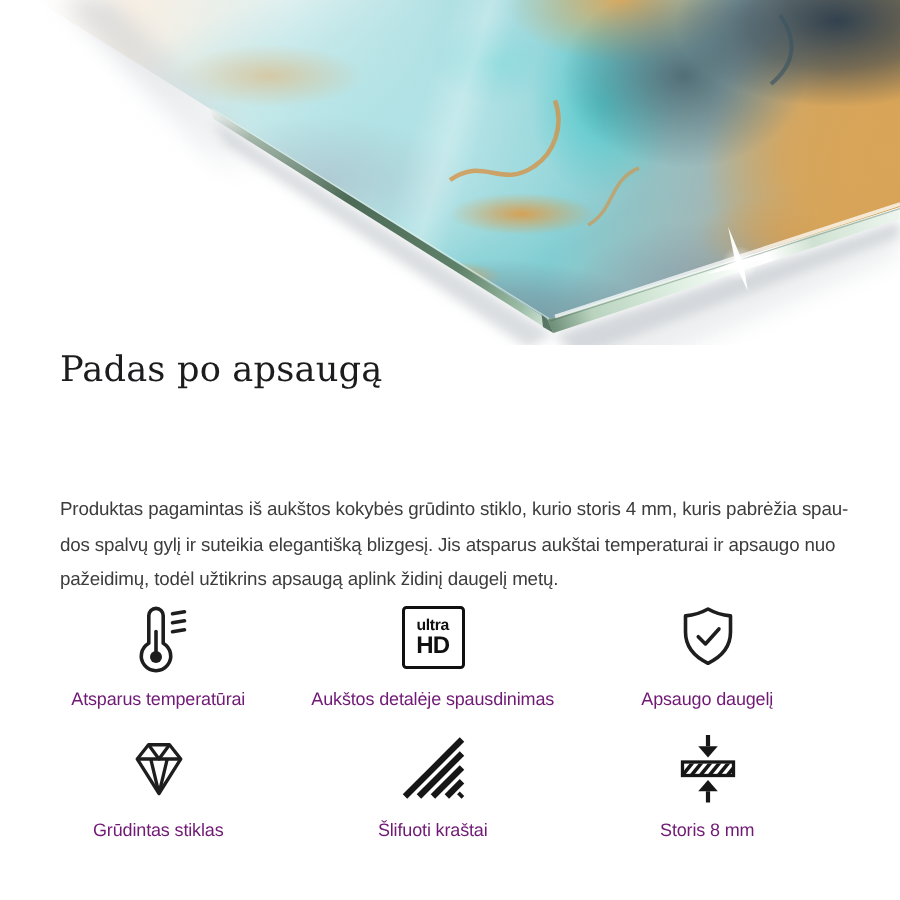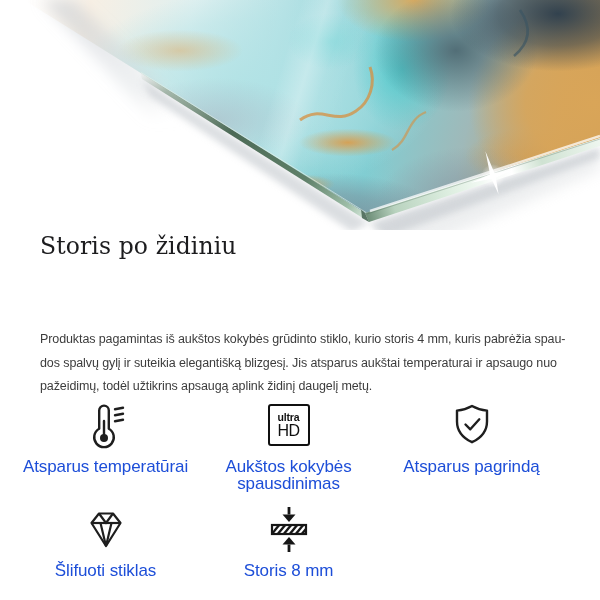--- a/index.html
+++ b/index.html
@@ -35,25 +35,25 @@
            font-family:"DejaVu Serif","Liberation Serif",serif;font-weight:400;
            font-size:23.5px;line-height:33.5px;letter-spacing:0.1px;}
   .desc{position:absolute;left:40px;top:328px;width:548px;color:#3c3c3c;
         font-size:12.5px;line-height:23.5px;letter-spacing:-0.1px;white-space:pre-line;}
 
   
   .features{position:absolute;left:14px;top:401px;width:549px;
             display:grid;grid-template-columns:repeat(3,183px);row-gap:13px;}
   .feature{display:flex;flex-direction:column;align-items:center;text-align:center;}
   .icon-wrap{height:48px;display:flex;align-items:center;justify-content:center;}
-  .feature-label{margin-top:9px;font-size:17px;line-height:17px;color:#1d4ed8;letter-spacing:-0.1px;}
+  .feature-label{margin-top:9px;font-size:12px;line-height:17px;color:#701a75;letter-spacing:-0.1px;}
   .uhd-box{width:38px;height:38px;border:2.5px solid #101010;border-radius:3px;
            display:flex;flex-direction:column;align-items:center;justify-content:center;color:#101010;}
   .uhd-top{font-size:10.5px;font-weight:bold;line-height:11px;letter-spacing:-0.2px;}
-  .uhd-bottom{font-size:16px;font-weight:normal;line-height:16px;letter-spacing:-0.5px;}
+  .uhd-bottom{font-size:16px;font-weight:bold;line-height:16px;letter-spacing:-0.5px;}
   svg .ln{stroke:#1e1e1e;stroke-width:2.4;stroke-linecap:round;fill:none;}
 </style>
 </head>
 <body>
 
 <div class="screen">
 
   <div class="hero">
     <div class="art"></div>
     <svg width="600" height="230" viewBox="0 0 600 230" aria-hidden="true">
@@ -112,21 +112,21 @@
 
       <g transform="translate(493,176) rotate(-17)">
         <circle r="12" fill="url(#glow)"></circle>
         <polygon points="0,-26 2.3,-2.3 19,0 2.3,2.3 0,19 -2.3,2.3 -23,0 -2.3,-2.3" fill="#ffffff" opacity="0.95"></polygon>
         <circle r="2.8" fill="#ffffff"></circle>
       </g>
     </svg>
   </div>
 
   <div class="heading">
-    <div>Storis po židiniu</div>
+    <div>Padas po apsaugą</div>
   </div>
 
   <div class="desc">Produktas pagamintas iš aukštos kokybės grūdinto stiklo, kurio storis 4 mm, kuris pabrėžia spau-
 dos spalvų gylį ir suteikia elegantišką blizgesį. Jis atsparus aukštai temperaturai ir apsaugo nuo
 pažeidimų, todėl užtikrins apsaugą aplink židinį daugelį metų.</div>
 
   <div class="features">
 
     <div class="feature">
       <div class="icon-wrap">
@@ -142,47 +142,61 @@
       <div class="feature-label">Atsparus temperatūrai</div>
     </div>
 
     <div class="feature">
       <div class="icon-wrap">
         <div class="uhd-box">
           <span class="uhd-top">ultra</span>
           <span class="uhd-bottom">HD</span>
         </div>
       </div>
-      <div class="feature-label">Aukštos kokybės spausdinimas</div>
+      <div class="feature-label">Aukštos detalėje spausdinimas</div>
     </div>
 
     <div class="feature">
       <div class="icon-wrap">
         <svg width="48" height="48" viewBox="0 0 48 48">
           <path class="ln" stroke-linejoin="round" d="M24,5 c4.6,2.6 10,4.1 15,4.6 v10.8 c0,9.8 -6.2,16.6 -15,20.8 c-8.8,-4.2 -15,-11 -15,-20.8 V9.6 c5,-0.5 10.4,-2 15,-4.6 Z"></path>
           <path class="ln" stroke-linejoin="round" d="M17.5,23.5 l4.8,4.8 l9,-10"></path>
         </svg>
       </div>
-      <div class="feature-label">Atsparus pagrindą</div>
+      <div class="feature-label">Apsaugo daugelį</div>
     </div>
 
     <div class="feature">
       <div class="icon-wrap">
         <svg width="48" height="48" viewBox="0 0 48 48">
           <g fill="none" stroke="#1e1e1e" stroke-width="2.2" stroke-linejoin="round">
             <path d="M9.5,18 L17,8.5 H31 L38.5,18 L24,41 Z"></path>
             <path d="M9.5,18 H38.5"></path>
             <path d="M17,8.5 L24,18 L31,8.5"></path>
             <path d="M18.5,18 L24,41 M29.5,18 L24,41"></path>
           </g>
         </svg>
       </div>
-      <div class="feature-label">Šlifuoti stiklas</div>
-    </div>
-
+      <div class="feature-label">Grūdintas stiklas</div>
+    </div>
+
+    <div class="feature">
+      <div class="icon-wrap">
+        <svg width="48" height="48" viewBox="0 0 48 48">
+          <g stroke="#161616" stroke-width="4.2" stroke-linecap="butt">
+            <line x1="5" y1="43" x2="43" y2="5"></line>
+            <line x1="14.3" y1="43" x2="43" y2="14.3"></line>
+            <line x1="23.6" y1="43" x2="43" y2="23.6"></line>
+            <line x1="32.9" y1="43" x2="43" y2="32.9"></line>
+            <line x1="41.2" y1="43" x2="43" y2="41.2"></line>
+          </g>
+        </svg>
+      </div>
+      <div class="feature-label">Šlifuoti kraštai</div>
+    </div>
 
     <div class="feature">
       <div class="icon-wrap">
         <svg width="48" height="48" viewBox="0 0 48 48">
           <defs>
               <clipPath id="barClip">
                 <rect x="8" y="21" width="32" height="7"></rect>
               </clipPath>
             </defs>
           <line x1="24" y1="2" x2="24" y2="9.5" stroke="#161616" stroke-width="2.8"></line>

